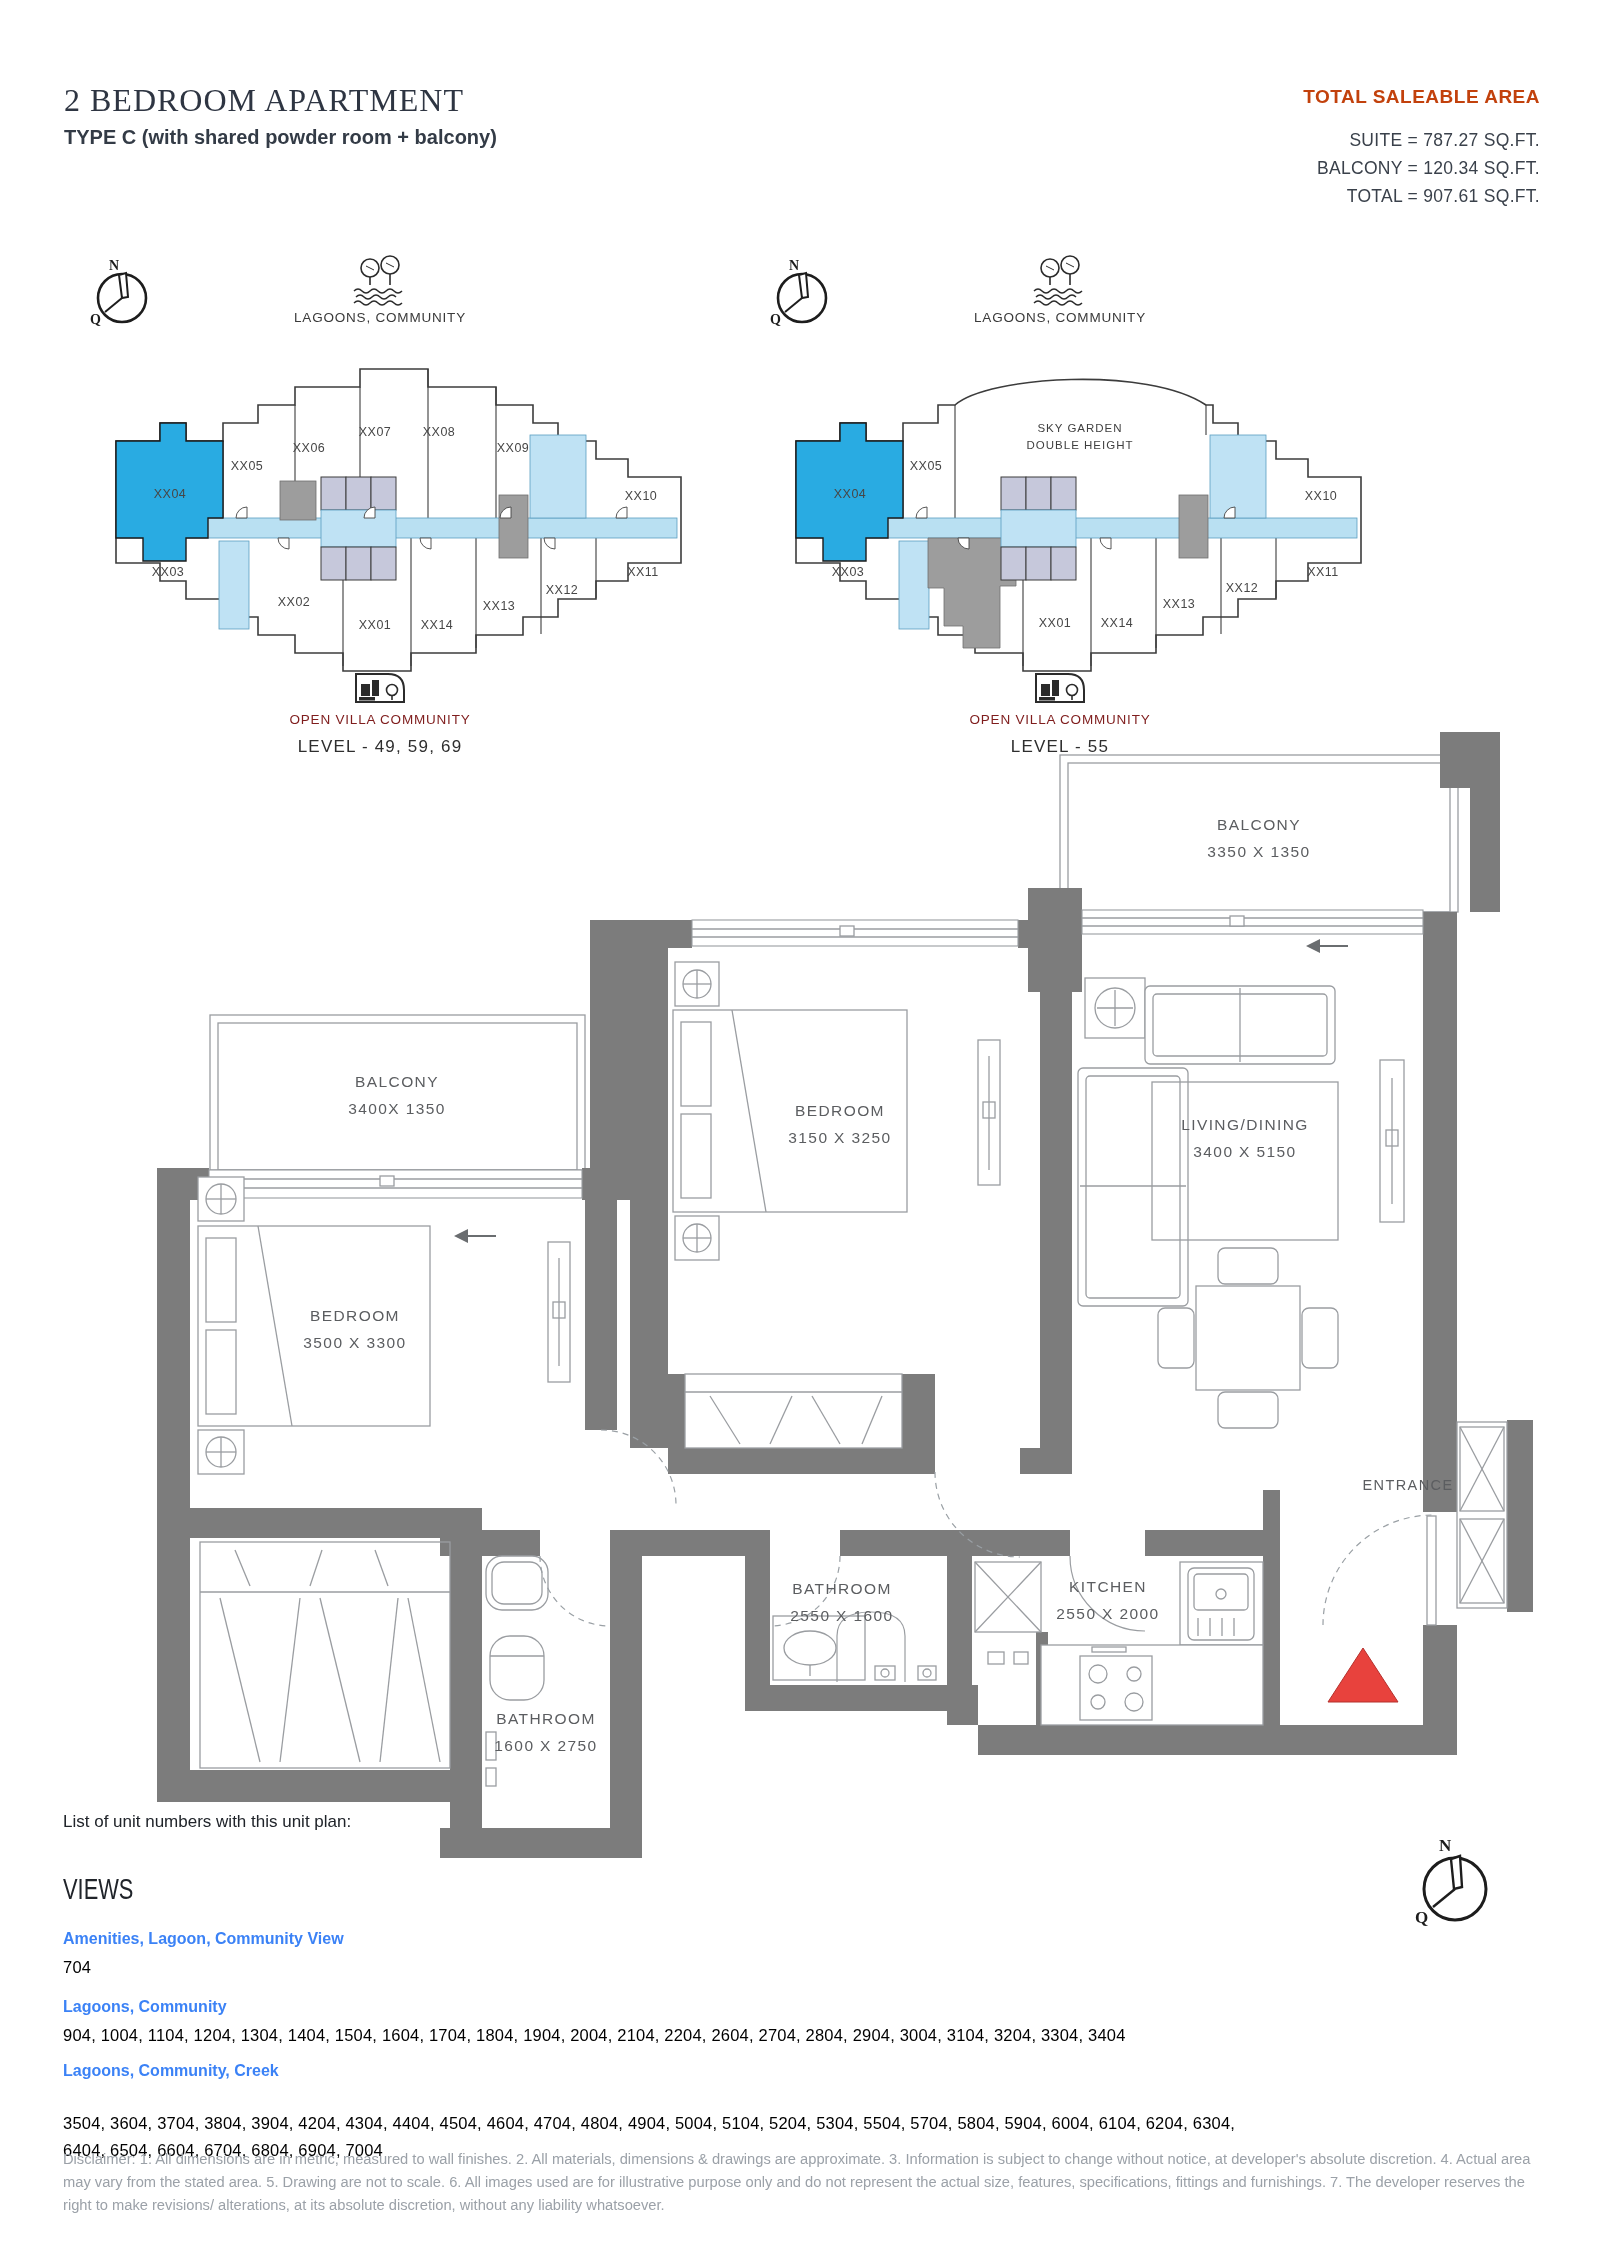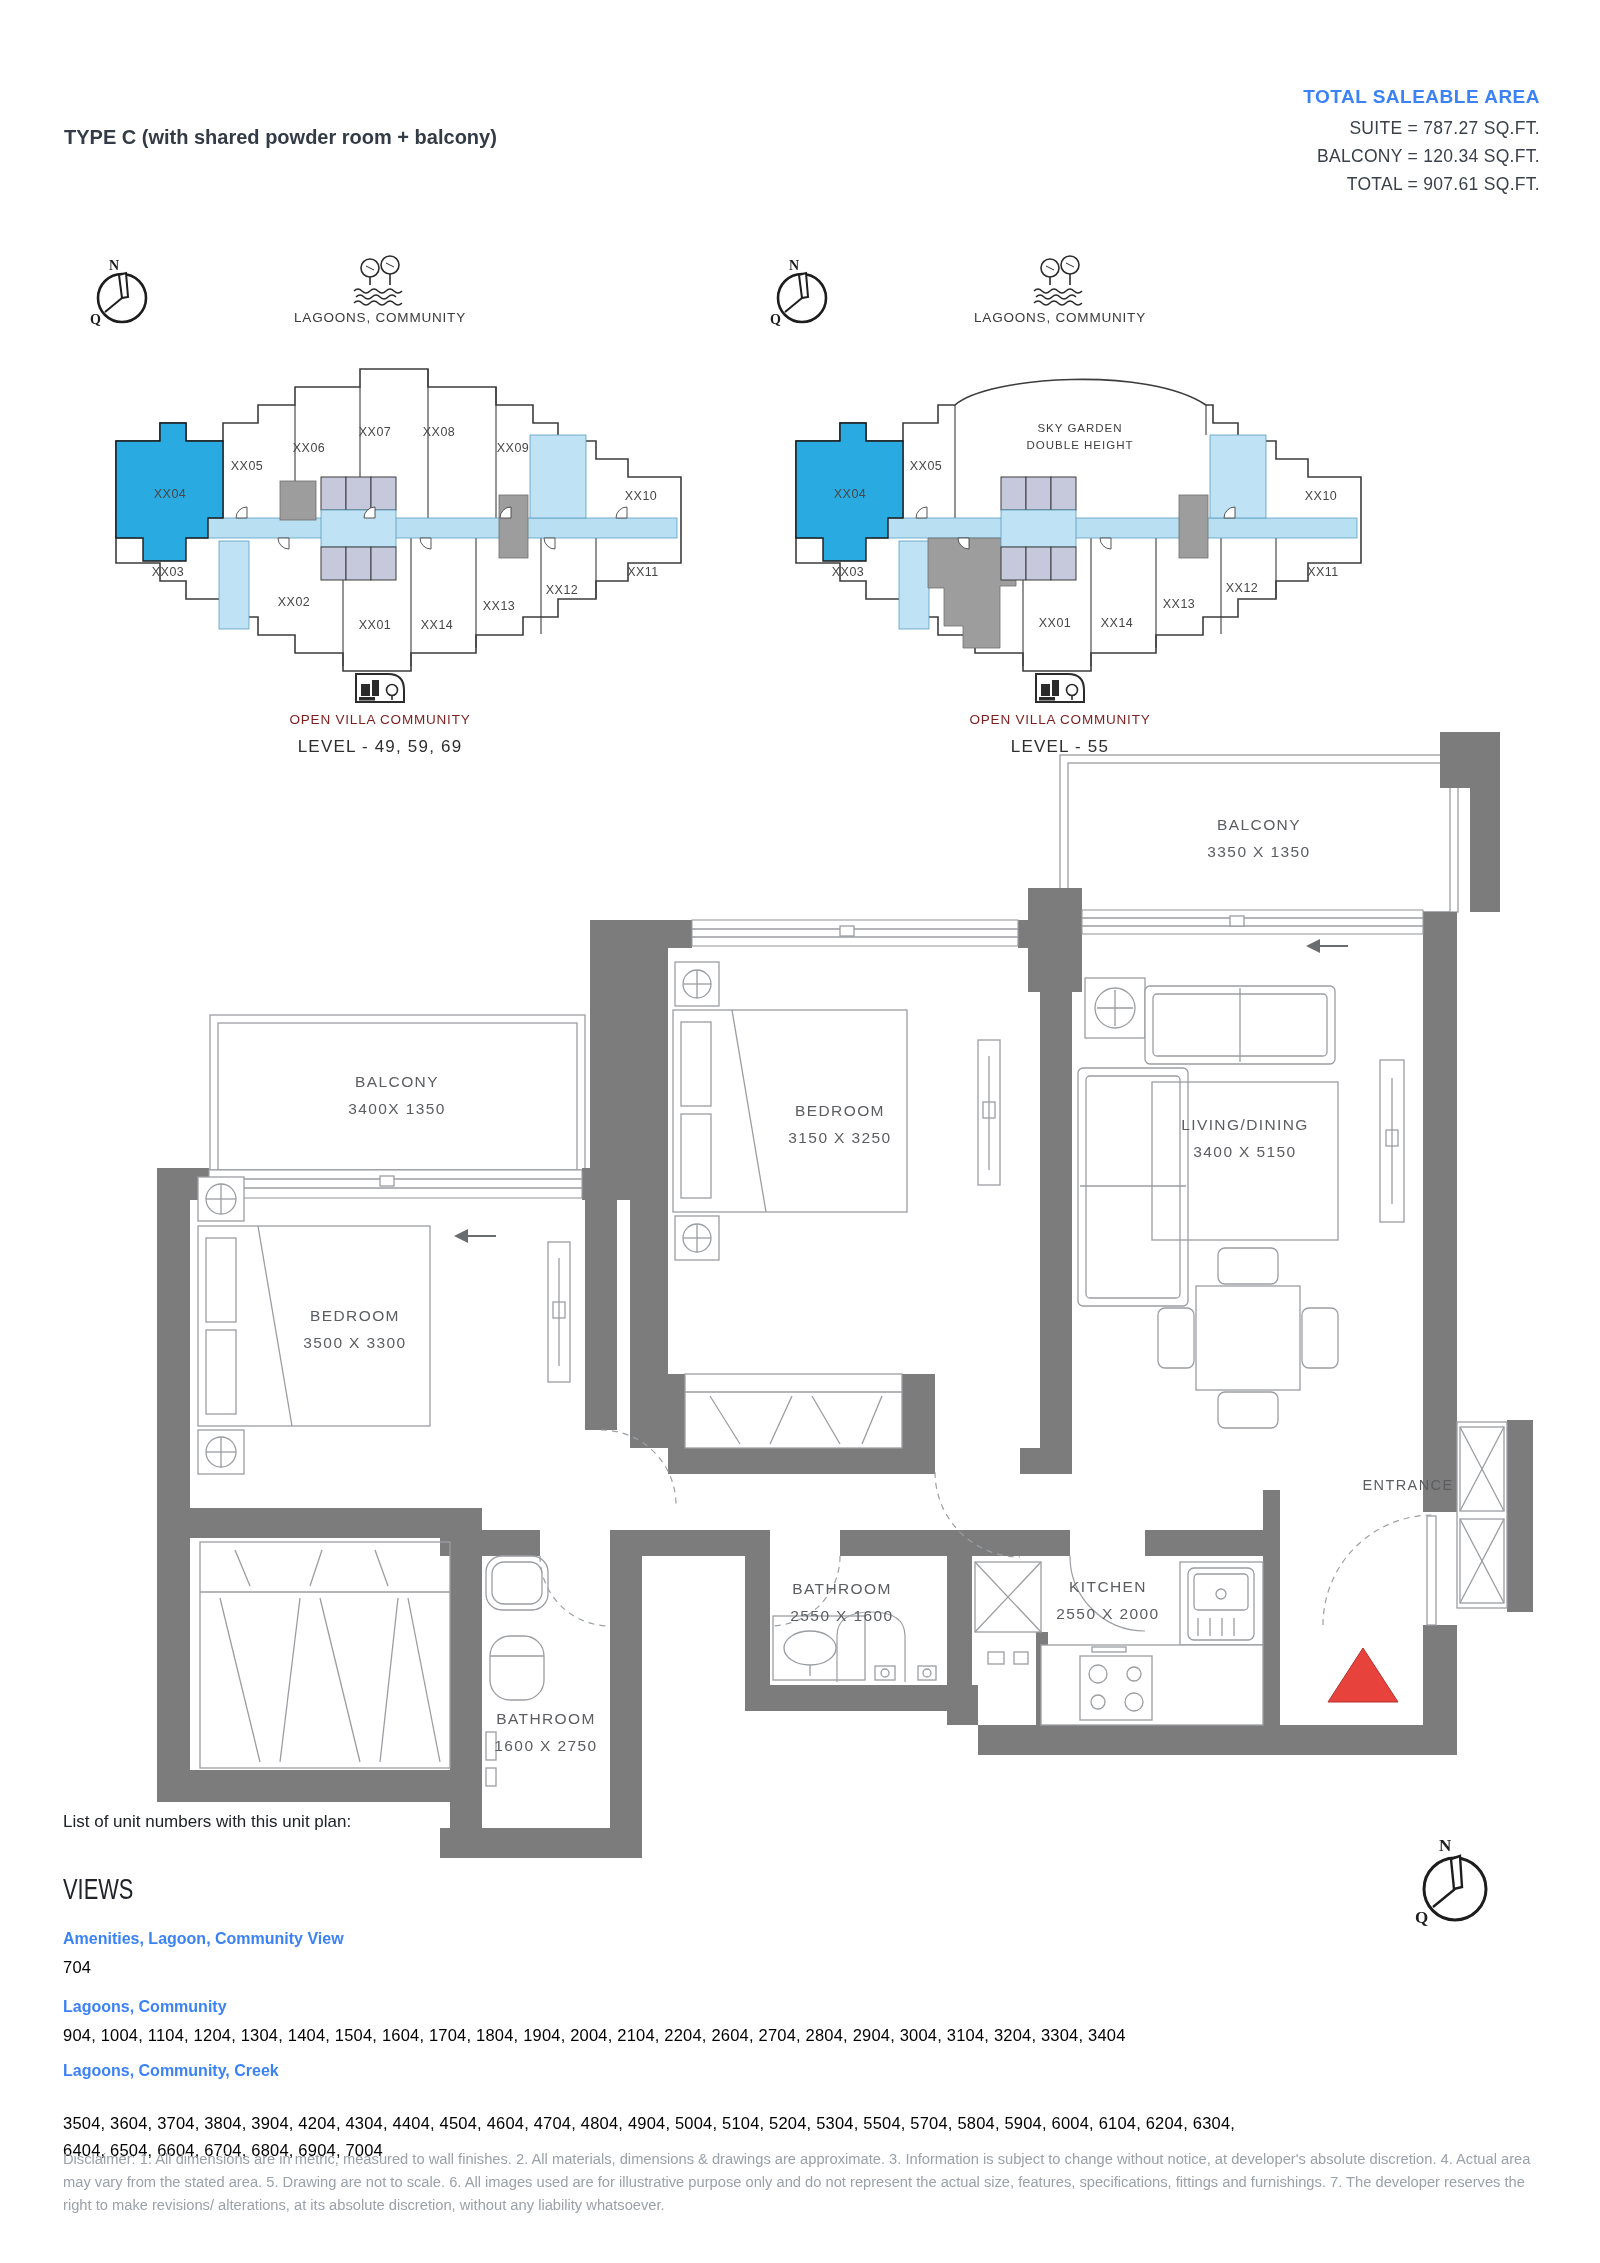--- a/index.html
+++ b/index.html
@@ -3,21 +3,21 @@
 <meta charset="utf-8">
 <style>
   html,body{margin:0;padding:0;background:#fff;}
   .page{position:relative;width:1600px;height:2263px;background:#fff;
         font-family:"Liberation Sans",sans-serif;color:#2f3744;overflow:hidden;}
   .abs{position:absolute;}
   
   .title{font-family:"Liberation Serif",serif;font-size:32px;letter-spacing:1px;color:#2e3542;}
   .subtitle{font-size:20px;font-weight:700;color:#333b46;}
   .area{right:60px;top:86px;text-align:right;}
-  .area .hd{font-size:19px;font-weight:700;letter-spacing:.5px;color:#3b82f6;margin-bottom:6px;}
+  .area .hd{font-size:19px;font-weight:700;letter-spacing:.5px;color:#c2410c;margin-bottom:18px;}
   .area .ln{font-size:17.5px;color:#3a414b;line-height:28px;letter-spacing:.3px;}
   
   .kp{width:640px;height:535px;}
   .kp .cicon{left:18px;top:6px;}
   .kp .ticon{left:50%;transform:translateX(-50%);top:4px;}
   .kp .tlabel{width:100%;text-align:center;top:60px;font-size:13.5px;letter-spacing:.8px;color:#3a3a3a;}
   .kp .bsvg{left:8px;top:98px;}
   .kp .vicon{left:50%;transform:translateX(-50%);top:416px;}
   .kp .vlabel{width:100%;text-align:center;top:462px;font-size:13.5px;letter-spacing:.8px;color:#7f1d1d;}
   .kp .lvl{width:100%;text-align:center;top:487px;font-size:17px;letter-spacing:1.2px;color:#2e2e2e;}
@@ -50,20 +50,21 @@
          transform:scale(.78,1.08);transform-origin:left top;}
   .ghead{font-size:16px;font-weight:700;color:#3b82f6;}
   .gunits{font-size:16.5px;color:#000000;letter-spacing:.2px;}
   .disc{font-size:14.7px;color:#9ba1a8;line-height:1.55;width:1477px;}
 </style>
 </head>
 <body>
 
 <div class="page">
 
+  <div class="abs title" style="left:64px;top:82px;">2 BEDROOM APARTMENT</div>
   <div class="abs subtitle" style="left:64px;top:126px;">TYPE C (with shared powder room + balcony)</div>
   <div class="abs area">
     <div class="hd">TOTAL SALEABLE AREA</div>
     <div class="ln">SUITE = 787.27 SQ.FT.</div>
     <div class="ln">BALCONY = 120.34 SQ.FT.</div>
     <div class="ln">TOTAL = 907.61 SQ.FT.</div>
   </div>
 
   <div class="abs kp" style="left:60px;top:250px;">
     <svg class="abs cicon" width="80" height="80" viewBox="0 0 80 80">

